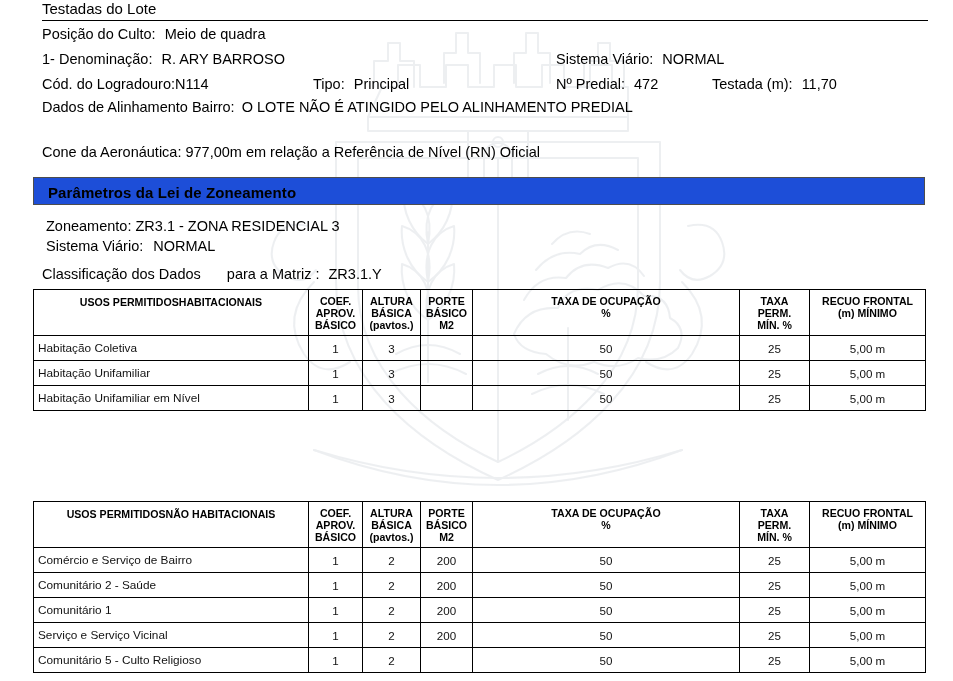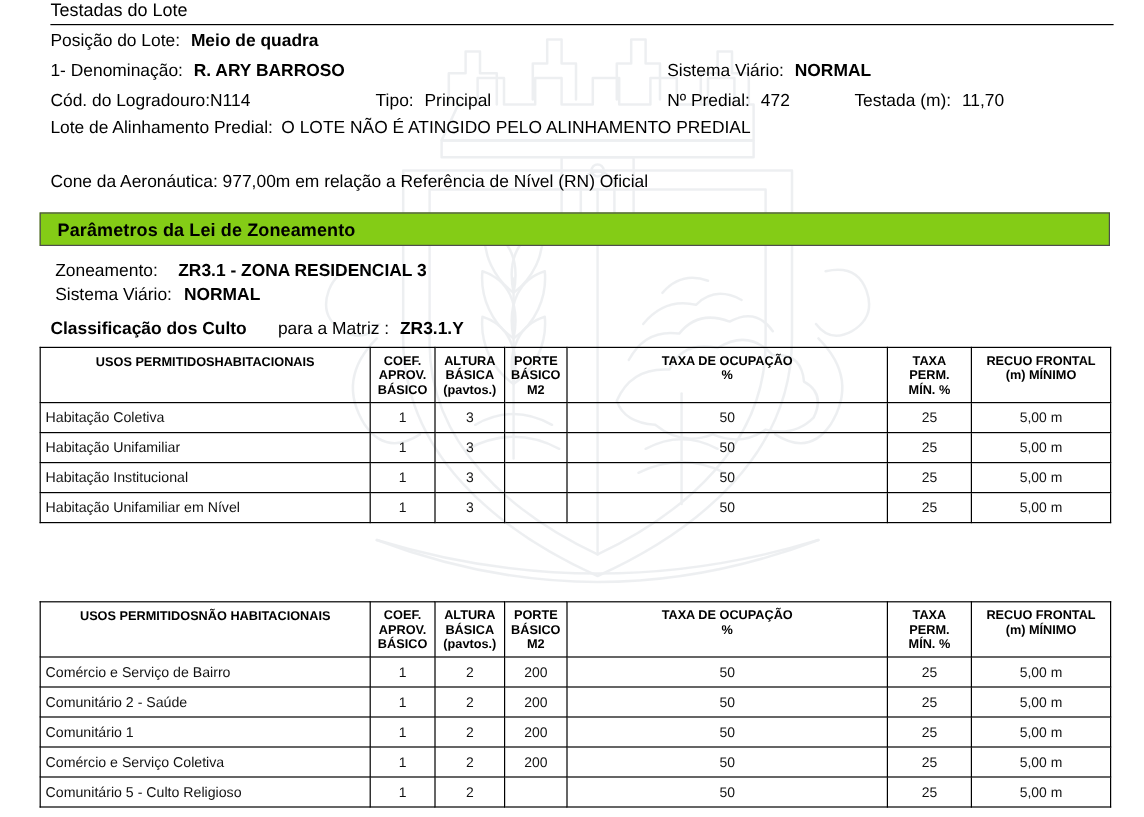--- a/index.html
+++ b/index.html
@@ -36,42 +36,42 @@
     padding: 0;
   }
 
   
   .line {
     position: absolute;
     white-space: nowrap;
     font-size: 14.5px;
     line-height: 1;
   }
-  .b { font-weight: bold; }
+  .b { font-weight: normal; }
 
   
   .sec-title {
     position: absolute;
     left: 42px;
     top: 0px;
     width: 886px;
     font-size: 15px;
     font-weight: normal;
     padding-bottom: 3px;
     border-bottom: 1.6px solid #000;
   }
 
   
   .banner {
     position: absolute;
     left: 33px;
     top: 177px;
     width: 892px;
     height: 28px;
-    background: #84cc16;
+    background: #1d4ed8;
     border: 1.4px solid #4d4d4d;
     box-sizing: border-box;
   }
   .banner-label {
     position: absolute;
     left: 14px;
     top: 6px;
     font-size: 15px;
     font-weight: bold;
     letter-spacing: .1px;
@@ -185,21 +185,21 @@
     <path d="M470 244 q26 -6 34 16 q8 22 -12 34 q-18 10 -30 -6"></path>
     <path d="M90 244 q-26 -6 -34 16 q-8 22 12 34 q18 10 30 -6"></path>
   </g>
 </svg>
 
 <div class="page">
 
   <div class="sec-title">Testadas do Lote</div>
 
   <div class="line" style="left:42px; top:27px;">
-    <span>Posição do Lote:</span>
+    <span>Posição do Culto:</span>
     <span class="b" style="margin-left:5px;">Meio de quadra</span>
   </div>
 
   <div class="line" style="left:42px; top:52px;">
     <span>1-</span>
     <span style="">Denominação:</span>
     <span class="b" style="margin-left:5px;">R. ARY BARROSO</span>
   </div>
   <div class="line" style="left:556px; top:52px;">
     <span>Sistema Viário:</span>
@@ -214,41 +214,41 @@
   <div class="line" style="left:556px; top:77px;">
     <span>Nº Predial:</span>
     <span style="margin-left:5px;">472</span>
   </div>
   <div class="line" style="left:712px; top:77px;">
     <span>Testada (m):</span>
     <span style="margin-left:5px;">11,70</span>
   </div>
 
   <div class="line" style="left:42px; top:100px;">
-    <span>Lote de Alinhamento Predial:</span>
+    <span>Dados de Alinhamento Bairro:</span>
     <span style="margin-left:3px;">O LOTE NÃO É ATINGIDO PELO ALINHAMENTO PREDIAL</span>
   </div>
 
   <div class="line" style="left:42px; top:145px;">Cone da Aeronáutica: 977,00m em relação a Referência de Nível (RN) Oficial</div>
 
   <div class="banner">
     <div class="banner-label">Parâmetros da Lei de Zoneamento</div>
   </div>
 
   <div class="line" style="left:46px; top:219px;">
     <span>Zoneamento:</span>
-    <span class="b" style="margin-left:13px;">ZR3.1 - ZONA RESIDENCIAL 3</span>
+    <span class="b" style="margin-left:0;">ZR3.1 - ZONA RESIDENCIAL 3</span>
   </div>
   <div class="line" style="left:46px; top:239px;">
     <span>Sistema Viário:</span>
     <span class="b" style="margin-left:6px;">NORMAL</span>
   </div>
 
   <div class="line" style="left:42px; top:267px;">
-    <span class="b">Classificação dos Culto</span>
+    <span class="b">Classificação dos Dados</span>
     <span style="margin-left:22px;">para a Matriz :</span>
     <span class="b" style="margin-left:5px;">ZR3.1.Y</span>
   </div>
 
   <table class="zon" style="top:289px;">
     <colgroup>
       <col class="c-uso">
         <col class="c-coef">
         <col class="c-alt">
         <col class="c-porte">
@@ -302,29 +302,20 @@
         <tr>
           <td class="uso thickL">Habitação Unifamiliar</td>
           <td>1</td>
           <td>3</td>
           <td></td>
           <td>50</td>
           <td>25</td>
           <td class="thickR">5,00 m</td>
         </tr>
         <tr>
-          <td class="uso thickL">Habitação Institucional</td>
-          <td>1</td>
-          <td>3</td>
-          <td></td>
-          <td>50</td>
-          <td>25</td>
-          <td class="thickR">5,00 m</td>
-        </tr>
-        <tr>
           <td class="uso thickL">Habitação Unifamiliar em Nível</td>
           <td>1</td>
           <td>3</td>
           <td></td>
           <td>50</td>
           <td>25</td>
           <td class="thickR">5,00 m</td>
         </tr>
       </tbody>
   </table>
@@ -394,21 +385,21 @@
         <tr>
           <td class="uso thickL">Comunitário 1</td>
           <td>1</td>
           <td>2</td>
           <td>200</td>
           <td>50</td>
           <td>25</td>
           <td class="thickR">5,00 m</td>
         </tr>
         <tr>
-          <td class="uso thickL">Comércio e Serviço Coletiva</td>
+          <td class="uso thickL">Serviço e Serviço Vicinal</td>
           <td>1</td>
           <td>2</td>
           <td>200</td>
           <td>50</td>
           <td>25</td>
           <td class="thickR">5,00 m</td>
         </tr>
         <tr>
           <td class="uso thickL">Comunitário 5 - Culto Religioso</td>
           <td>1</td>

